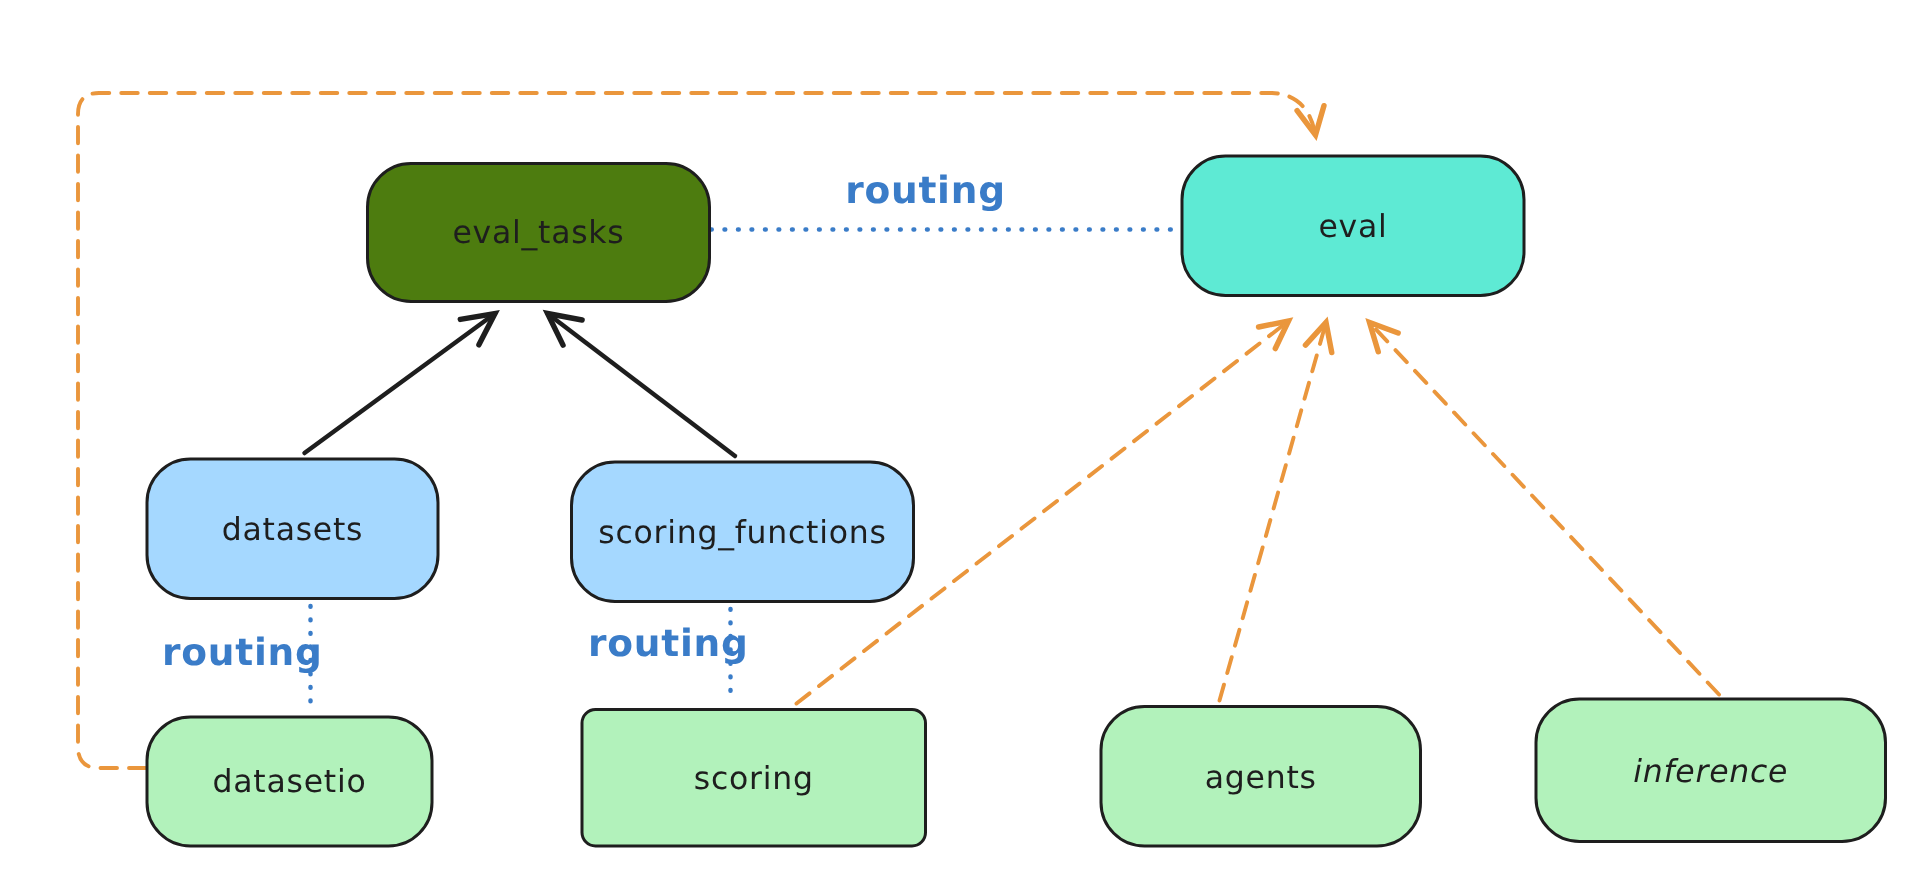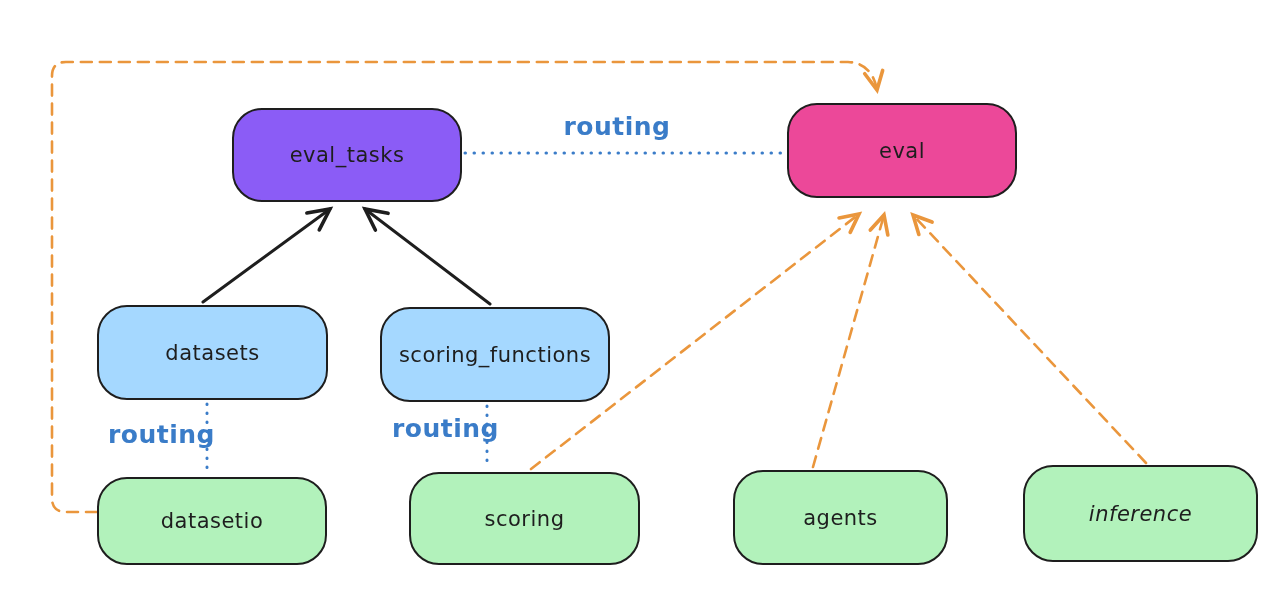--- a/index.html
+++ b/index.html
@@ -21,24 +21,24 @@
   .node-label{
     font-size:21px;color:#1e1e1e;letter-spacing:0.5px;white-space:nowrap;
   }
   .routing-label{
     position:absolute;text-align:center;font-size:25px;font-weight:600;
     letter-spacing:0.5px;color:#3a7cc8;
   }
   
   .n-eval-tasks{left:232px;top:108px;width:230px;height:94px;}
   .n-eval{left:787px;top:103px;width:230px;height:95px;}
-  .n-datasets{left:97px;top:305px;width:231px;height:95px;}
+  .n-datasets{left:97px;top:305px;width:196px;height:95px;}
   .n-scoring-functions{left:380px;top:307px;width:230px;height:95px;}
-  .n-datasetio{left:97px;top:477px;width:230px;height:88px;}
-  .n-scoring{left:409px;top:472px;width:231px;height:93px;}
+  .n-datasetio{left:97px;top:477px;width:192px;height:88px;}
+  .n-scoring{left:387px;top:472px;width:231px;height:93px;border-radius:10px;}
   .n-agents{left:708px;top:470px;width:215px;height:95px;margin-left:25px;}
   .n-inference{left:1023px;top:465px;width:235px;height:97px;}
   
   .r-top{left:557px;top:112px;width:120px;}
   .r-left{left:108px;top:420px;width:96px;}
   .r-mid{left:392px;top:414px;width:92px;}
 </style>
 </head>
 <body>
 
@@ -60,25 +60,25 @@
     <path class="edge-blue" d="M465 153 H784"></path>
     <path class="edge-blue" d="M207 404 V472"></path>
     <path class="edge-blue" d="M487 406 V468"></path>
 
     <path class="edge-orange" d="M531 469 L859 214" marker-end="url(#mk-orange)"></path>
     <path class="edge-orange" d="M813 467 L884 215" marker-end="url(#mk-orange)"></path>
     <path class="edge-orange" d="M1146 463 L913 215" marker-end="url(#mk-orange)"></path>
     <path class="edge-orange" d="M97 512 H66 Q52 512 52 498 V76 Q52 62 66 62 H848 Q872 63 877 90" marker-end="url(#mk-orange)"></path>
   </svg>
 
-  <div class="node n-eval-tasks" style="background: #8b5cf6;">
+  <div class="node n-eval-tasks" style="background: #4d7c0f; margin-left: 12px;">
     <span class="node-label">eval_tasks</span>
   </div>
 
-  <div class="node n-eval" style="background: #ec4899;">
+  <div class="node n-eval" style="background: #5eead4;">
     <span class="node-label">eval</span>
   </div>
 
   <div class="node n-datasets" style="background: rgb(165, 216, 255);">
     <span class="node-label">datasets</span>
   </div>
 
   <div class="node n-scoring-functions" style="background: rgb(165, 216, 255); align-items: center;">
     <span class="node-label">scoring_functions</span>
   </div>

